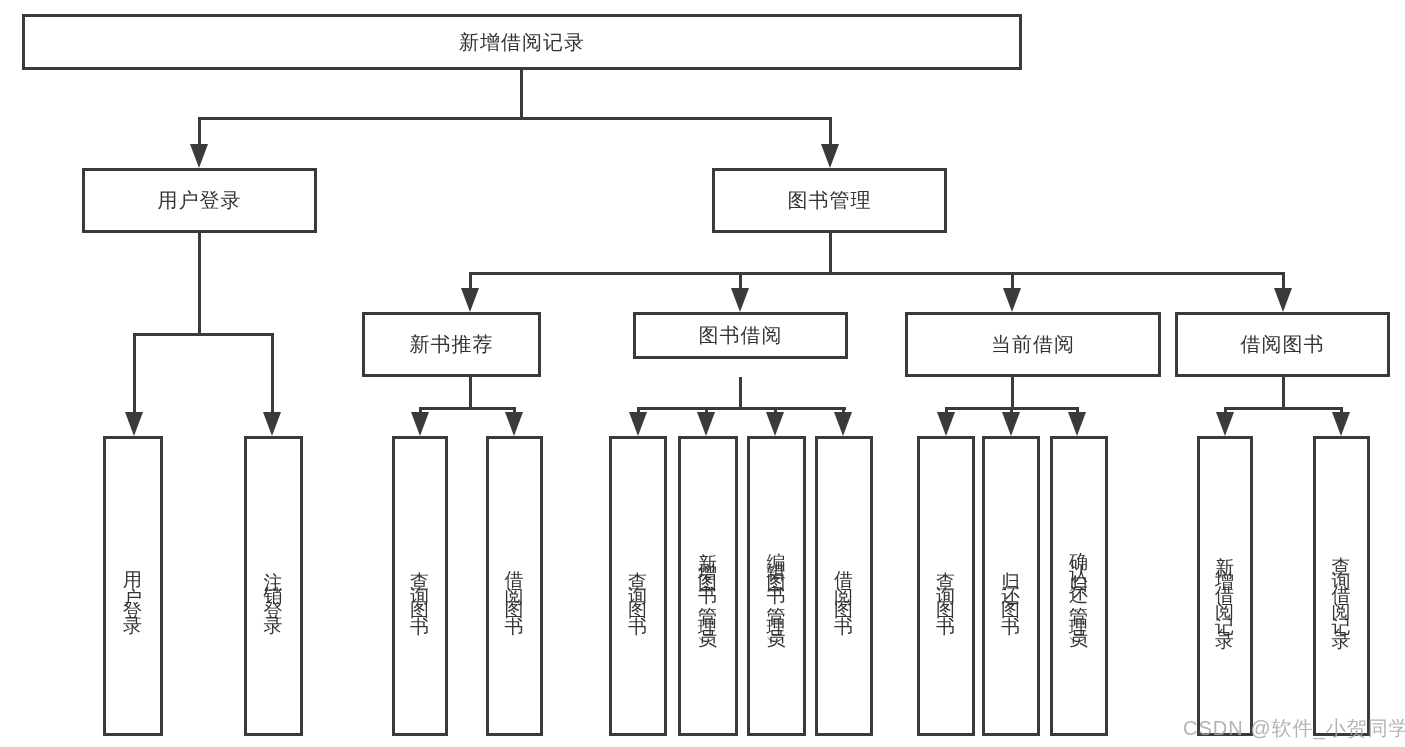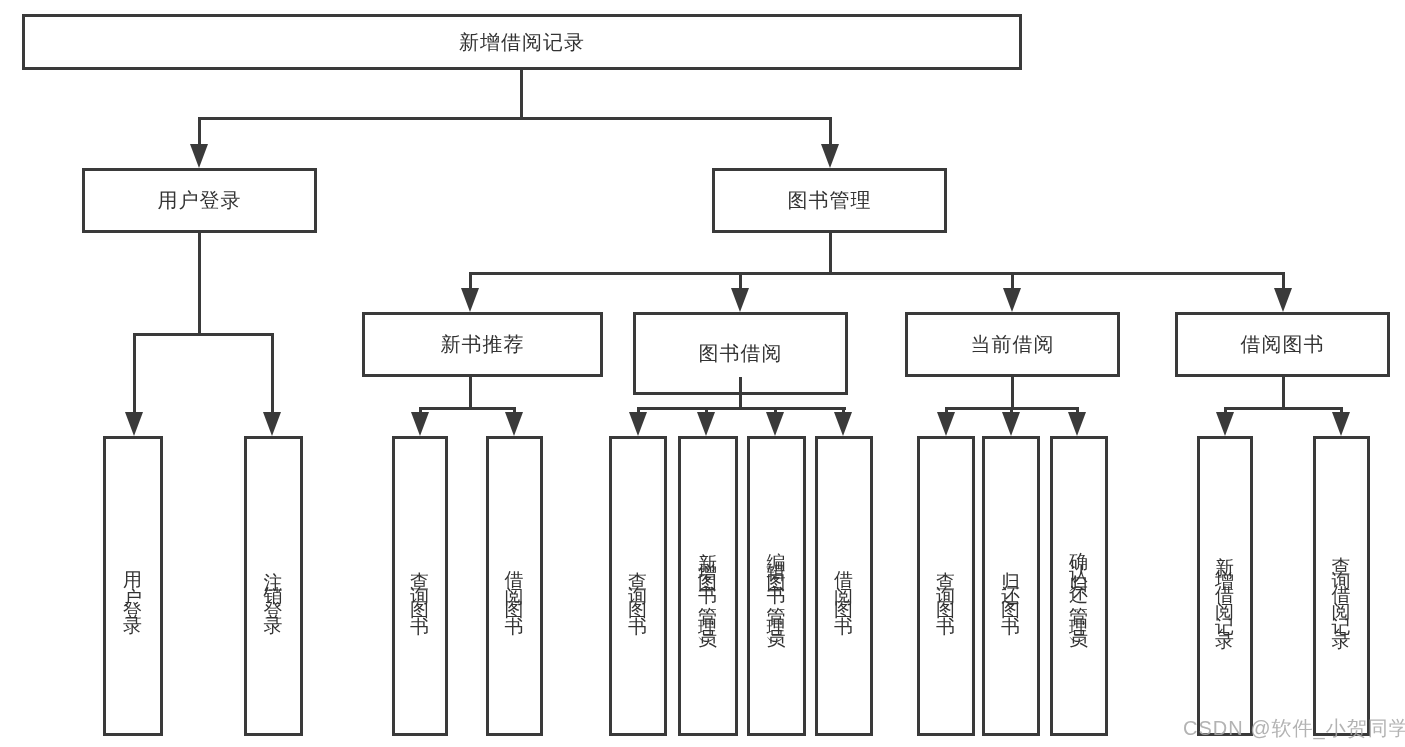--- a/index.html
+++ b/index.html
@@ -37,27 +37,27 @@
   <div class="watermark">CSDN @软件_小贺同学</div>
 <div class="node h" style="left: 22px; top: 14px; width: 1000px; height: 56px;">
       <span>新增借阅记录</span>
     </div>
     <div class="node h" style="left: 82px; top: 168px; width: 235px; height: 65px;">
       <span>用户登录</span>
     </div>
     <div class="node h" style="left: 712px; top: 168px; width: 235px; height: 65px; text-align: center;">
       <span>图书管理</span>
     </div>
-    <div class="node h" style="left: 362px; top: 312px; width: 241px; height: 65px; align-items: center;">
+    <div class="node h" style="left: 362px; top: 312px; width: 179px; height: 65px; align-items: center;">
       <span>新书推荐</span>
     </div>
-    <div class="node h" style="left: 633px; top: 312px; width: 215px; height: 83px;">
+    <div class="node h" style="left: 633px; top: 312px; width: 215px; height: 47px;">
       <span>图书借阅</span>
     </div>
-    <div class="node h" style="left: 905px; top: 312px; width: 215px; height: 65px;">
+    <div class="node h" style="left: 905px; top: 312px; width: 256px; height: 65px;">
       <span>当前借阅</span>
     </div>
     <div class="node h" style="left: 1175px; top: 312px; width: 215px; height: 65px;">
       <span>借阅图书</span>
     </div>
     <div class="node v" style="left: 103px; top: 436px; width: 60px; height: 300px;">
       <span style="letter-spacing: 15px;">用户登录</span>
     </div>
     <div class="node v" style="left: 244px; top: 436px; width: 59px; height: 300px;">
       <span style="letter-spacing: 15px;">注销登录</span>

